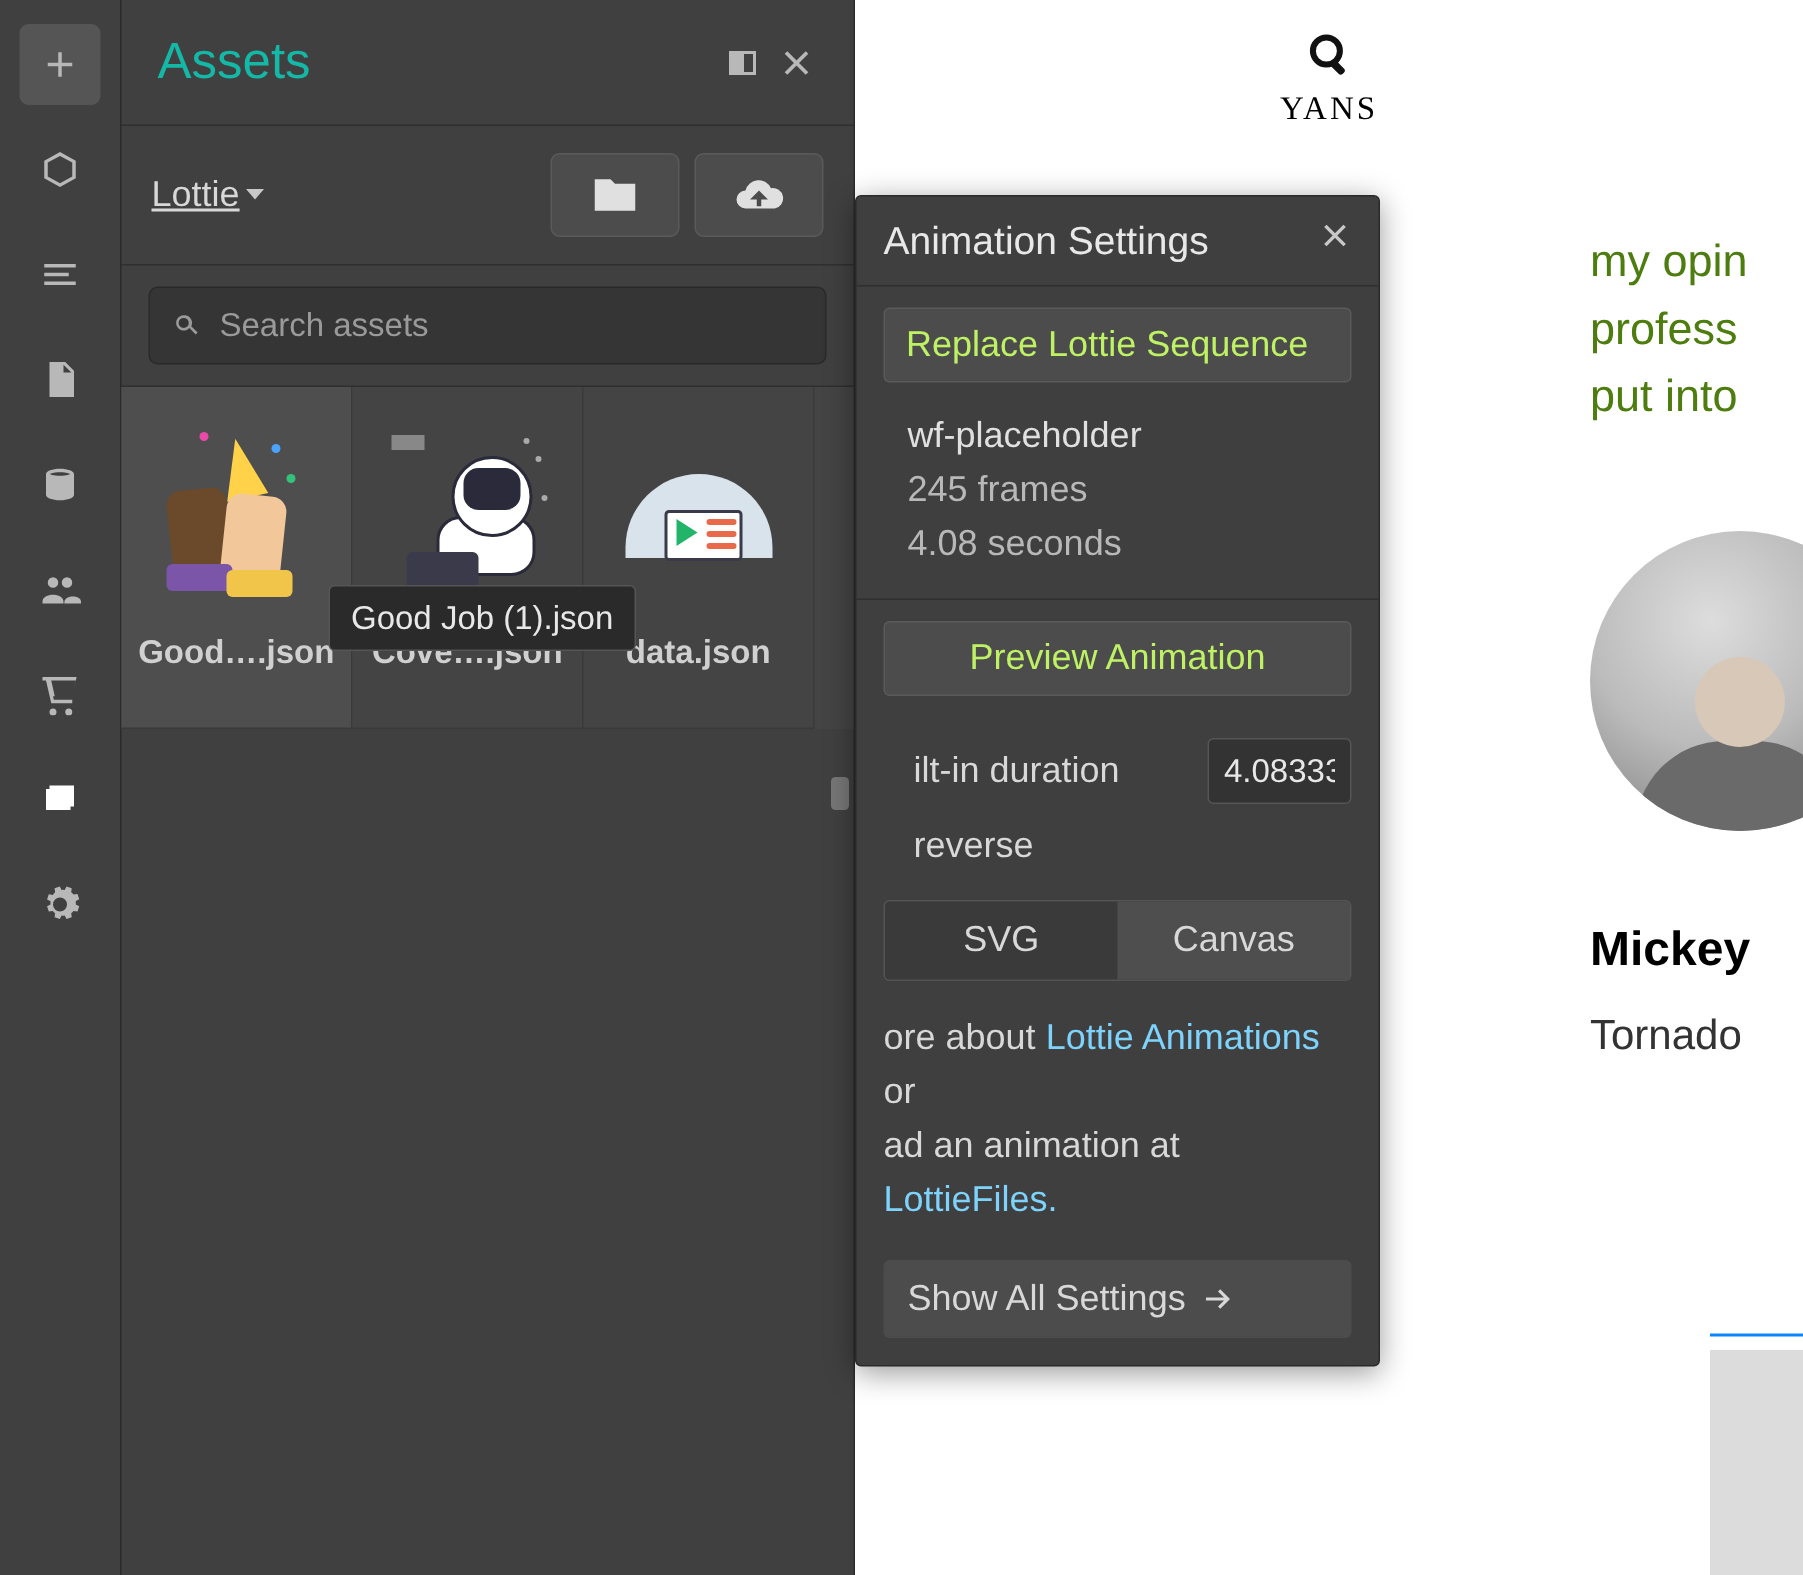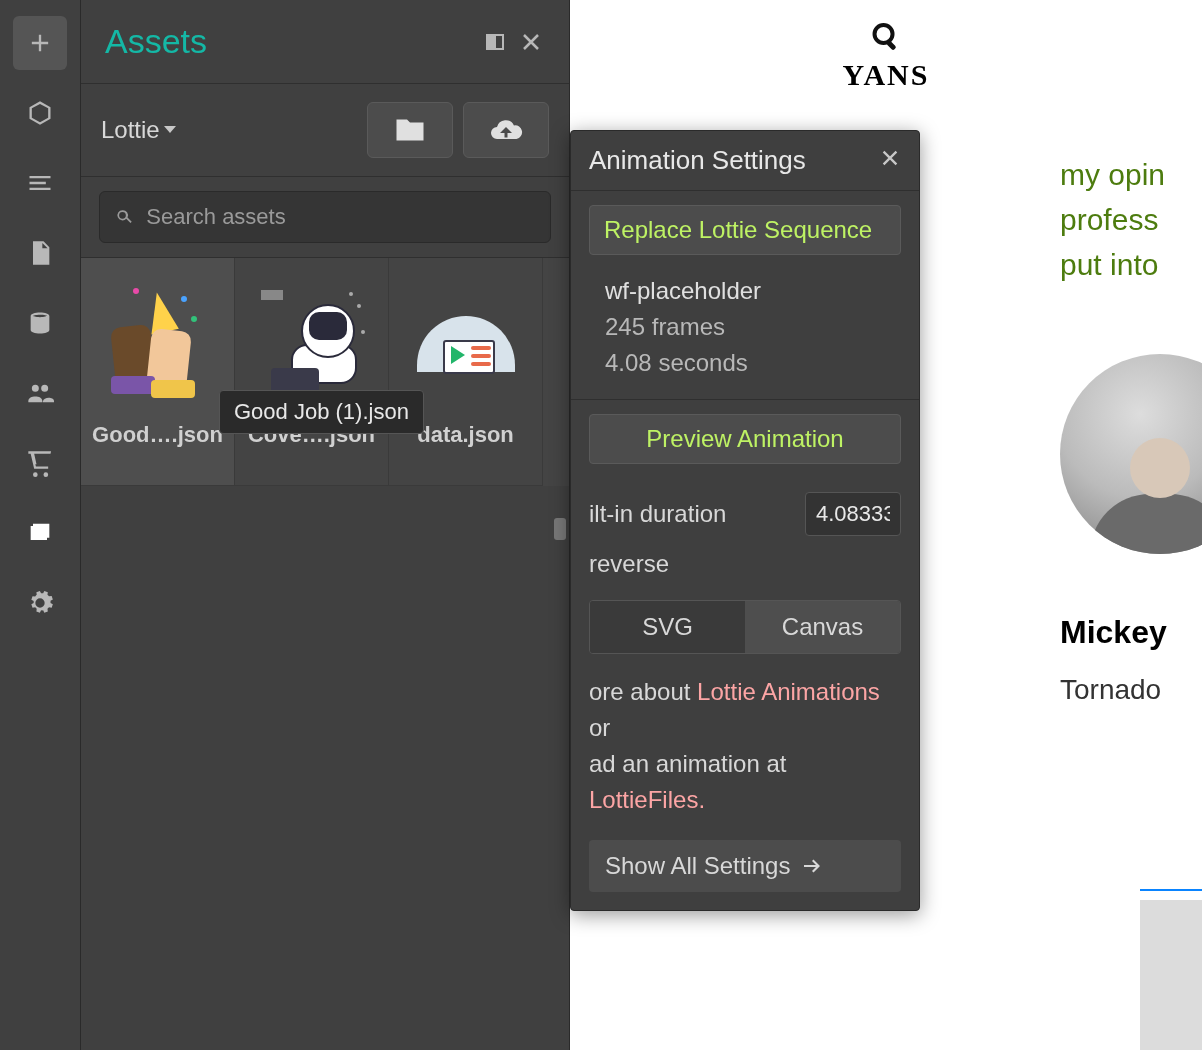--- a/index.html
+++ b/index.html
@@ -61,20 +61,21 @@
   .assets-header-icon svg { fill:#b8b8b8; width:24px;height:24px;}
   .assets-toolbar {
     display: flex; align-items: center;
     padding: 18px 20px 18px 20px;
     border-bottom: 1px solid #2f2f2f;
   }
   .filter-dd {
     display:flex;align-items:center;gap:2px;
     font-size:24px;color:#d8d8d8;cursor:pointer;
     flex:1;
+    text-decoration:underline;
   }
   .tool-btn {
     width: 86px; height: 56px;
     background:#4c4c4c;border:1px solid #5a5a5a;border-radius:6px;
     display:flex;align-items:center;justify-content:center;cursor:pointer;
     margin-left:10px;
   }
   .tool-btn svg{fill:#e0e0e0;width:36px;height:36px;}
   .search-wrap{padding:14px 18px;border-bottom:1px solid #2f2f2f;}
   .search-box{
@@ -118,21 +119,21 @@
   
   .canvas{
     position:absolute;left:570px;top:0;right:0;bottom:0;
     background:#fff;
   }
   .canvas .logo{
     position:absolute;top:20px;left:50%;transform:translateX(-50%);
     text-align:center;
   }
   .logo-mark{font-size:32px;}
-  .logo-text{font-family:Georgia,serif;font-size:30px;letter-spacing:2px;margin-top:2px;font-weight:bold;}
+  .logo-text{font-family:Georgia,serif;font-size:22px;letter-spacing:2px;margin-top:2px;}
 
   .testimonial{
     position:absolute;top:152px;left:490px;right:0;
     font-size:30px;line-height:1.5;color:#4d7c0f;
   }
   .avatar{
     position:absolute;top:354px;left:490px;
     width:200px;height:200px;border-radius:50%;
     background:radial-gradient(circle at 40% 30%, #ddd 0%, #bbb 45%, #999 70%, #777 100%);
     overflow:hidden;
@@ -185,33 +186,33 @@
     padding:10px 14px;margin:14px 18px;cursor:pointer;font-size:24px;color:#bef264;
     text-align:left;
   }
   .anim-info{
     padding:4px 18px 18px 34px;line-height:1.5;color:#b8b8b8;font-size:24px;
     border-bottom:1px solid #2f2f2f;
   }
   .anim-info .pname{color:#e0e0e0;}
   .anim-row{
     display:flex;align-items:center;justify-content:space-between;
-    padding:14px 18px;font-size:24px;
+    padding:14px 18px;font-size:24px;margin-left:20px;
   }
   .num-input{
     background:#333;border:1px solid #555;border-radius:4px;
     color:#e8e8e8;padding:8px 10px;width:96px;text-align:left;font-size:22px;
   }
   .seg{
     display:flex;margin:8px 18px 14px 18px;border:1px solid #555;border-radius:4px;overflow:hidden;
   }
   .seg-btn{flex:1;text-align:center;padding:12px 0;background:#3a3a3a;cursor:pointer;font-size:24px;}
   .seg-btn.alt{background:#4e4e4e;}
   .anim-text{padding:6px 18px;font-size:24px;line-height:1.5;}
-  .anim-text a{color:#fca5a5;text-decoration:none;}
+  .anim-text a{color:#7dd3fc;text-decoration:none;}
   .show-all{
     background:#4c4c4c;margin:16px 18px 18px 18px;border-radius:4px;padding:12px 16px;
     display:flex;align-items:center;gap:12px;cursor:pointer;font-size:24px;
   }
 
   
   .th-goodjob{position:relative;width:100%;height:100%;}
   .th-goodjob .cone{position:absolute;left:44px;top:6px;width:0;height:0;border-left:14px solid transparent;border-right:14px solid transparent;border-bottom:40px solid #ffd24a;transform:rotate(-12deg);}
   .th-goodjob .hand1{position:absolute;left:10px;top:40px;width:40px;height:58px;background:#6a4a2a;border-radius:10px 10px 6px 6px;transform:rotate(-6deg);}
   .th-goodjob .hand2{position:absolute;left:46px;top:44px;width:40px;height:58px;background:#f2c79a;border-radius:10px 10px 6px 6px;transform:rotate(6deg);}

